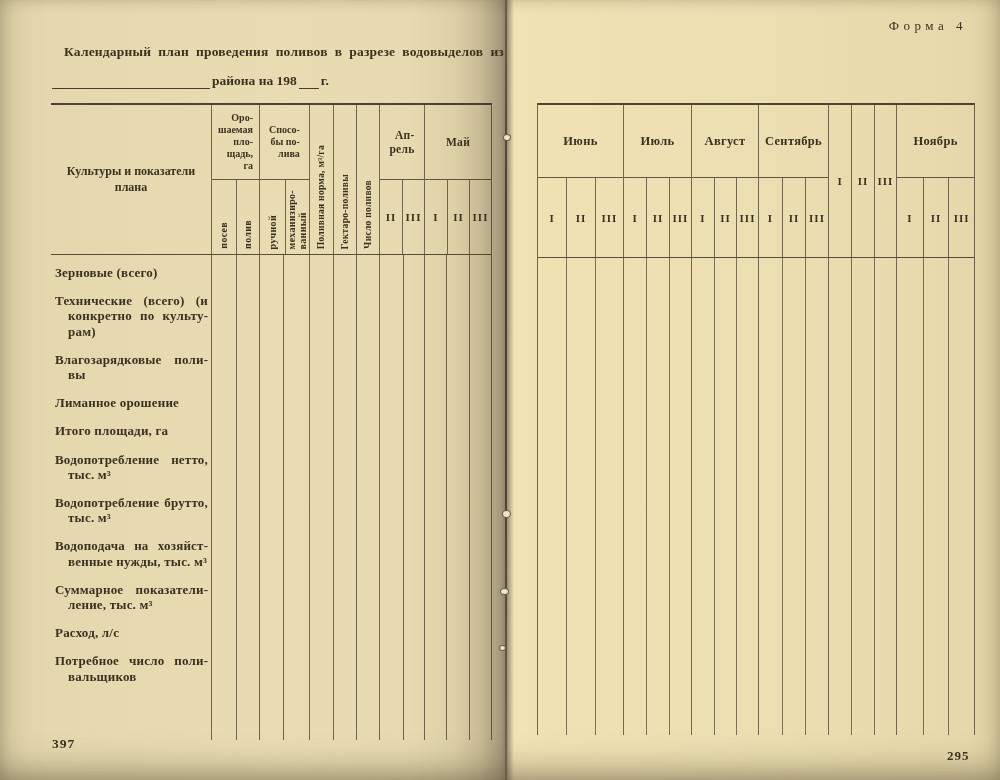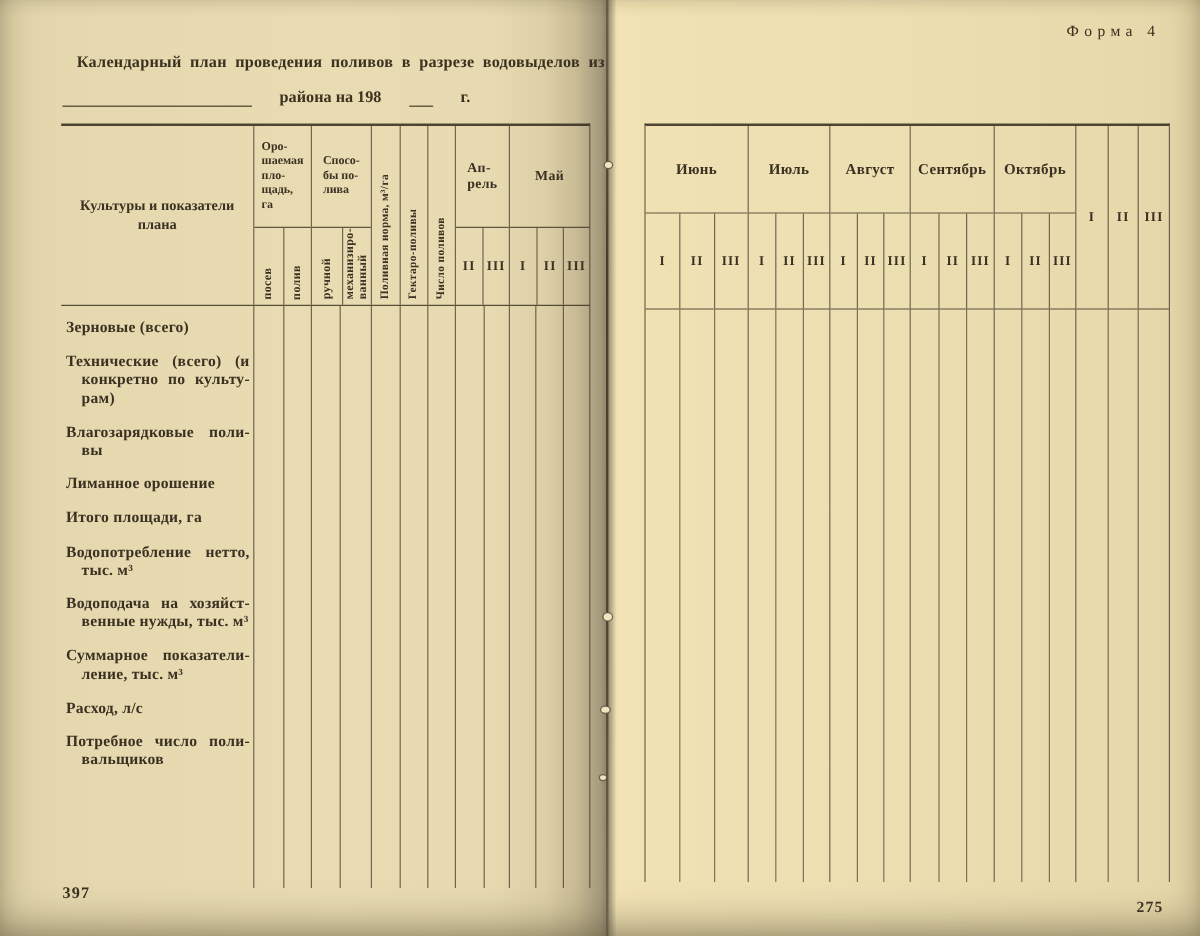--- a/index.html
+++ b/index.html
@@ -20,21 +20,21 @@
     background:linear-gradient(180deg,rgba(60,50,35,.45),rgba(50,42,30,.78) 28%,rgba(55,46,32,.72) 70%,rgba(70,60,42,.4));}
   .stitch{position:absolute;border:1.5px solid rgba(74,63,42,.8);border-radius:50%;background:#f0e4c1}
 
   .page{position:absolute;top:0;height:780px;width:500px}
   .page-left{left:16px}
   .page-right{left:500px}
 
   
   .title1{position:absolute;left:48px;top:44px;width:440px;font-size:13.5px;font-weight:bold;
     text-align:justify;text-align-last:justify;letter-spacing:.2px;color:#3b311f}
-  .title2{position:absolute;left:36px;top:73px;display:flex;align-items:flex-end;gap:23px;
+  .title2{position:absolute;left:36px;top:73px;display:flex;align-items:flex-end;gap:2px;
     font-size:13.5px;font-weight:bold;color:#3b311f}
   .blank{display:inline-block;border-bottom:1.3px solid #473d2a;height:14px}
   .b158{width:158px}.b20{width:20px}
   .forma{position:absolute;right:33px;top:18px;font-size:13px;font-weight:normal;letter-spacing:4.5px;color:#3b311f}
   .titleR{position:absolute;left:45px;top:50px;width:440px;display:flex;align-items:flex-end;
     font-size:13.5px;font-weight:bold;color:#3b311f}
   .titleR .pfx{word-spacing:13px;letter-spacing:.2px;white-space:nowrap}
   .titleR .blankR{flex:1;border-bottom:1.3px solid #473d2a;margin:0 10px 1px;height:14px}
 
   
@@ -42,22 +42,22 @@
     border-top:2px solid rgba(50,42,28,.85);border-right:1px solid rgba(62,53,36,.72)}
   .lcols{display:grid;grid-template-columns:160px 25px 23px 24px 26px 24px 23px 23px 24px 21px 22px 23px 1fr}
   .lhdr{height:150px;border-bottom:1.5px solid rgba(50,42,28,.8)}
   .lbody{flex:1}
   .bl{border-left:1px solid rgba(62,53,36,.7)}
   .span2{grid-column:span 2}.span3{grid-column:span 3}
 
   .h-stub{display:flex;align-items:center;justify-content:center;text-align:center;
     font-size:12px;font-weight:bold;padding:10px 8px;line-height:1.3}
   .grp{display:flex;flex-direction:column}
-  .grp-top{height:85px;border-bottom:1px solid rgba(62,53,36,.8);display:flex;align-items:center;
-    justify-content:center;text-align:left;font-weight:bold;white-space:pre-line;line-height:1.22}
+  .grp-top{height:75px;border-bottom:1px solid rgba(62,53,36,.8);display:flex;align-items:center;
+    justify-content:center;text-align:right;font-weight:bold;white-space:pre-line;line-height:1.22}
   .grp-top.small{font-size:10px}
   .grp-top.monthname{font-size:11.5px;letter-spacing:.3px}
   .grp-bot{flex:1;display:grid}
   .cols2{grid-template-columns:1fr 1fr}
   .cols3{grid-template-columns:1fr 1fr 1fr}
   .grp-bot>div:nth-child(n+2){border-left:1px solid rgba(62,53,36,.7)}
   .subv{display:flex;align-items:flex-end;justify-content:center;padding-bottom:5px}
   .vtxt{writing-mode:vertical-rl;transform:rotate(180deg);font-size:10px;font-weight:bold;
     line-height:1.12;white-space:pre-line;letter-spacing:.3px}
   .vfull{display:flex;align-items:flex-end;justify-content:center;padding-bottom:5px}
@@ -161,20 +161,21 @@
         </div>
       </div>
       <div class="lcols lbody">
         <div class="rowstack">
           <div class="rowlbl">Зерновые (всего)</div>
           <div class="rowlbl">Технические (всего) (и конкретно по культу­рам)</div>
           <div class="rowlbl">Влагозарядковые поли­вы</div>
           <div class="rowlbl">Лиманное орошение</div>
           <div class="rowlbl">Итого площади, га</div>
           <div class="rowlbl">Водопотребление нетто, тыс. м³</div>
+          <div class="rowlbl">Водопотребление брут­то, тыс. м³</div>
           <div class="rowlbl">Водоподача на хозяйст­венные нужды, тыс. м³</div>
           <div class="rowlbl">Суммарное показатели­ление, тыс. м³</div>
           <div class="rowlbl">Расход, л/с</div>
           <div class="rowlbl">Потребное число поли­вальщиков</div>
         </div>
         <div class="bl"></div>
         <div class="bl"></div>
         <div class="bl"></div>
         <div class="bl"></div>
         <div class="bl"></div>
@@ -221,28 +222,28 @@
         </div>
         <div class="m-cell bl">
           <div class="m-top">Сентябрь</div>
           <div class="m-bot">
             <div class="sub-r">I</div>
             <div class="sub-r">II</div>
             <div class="sub-r">III</div>
           </div>
         </div>
         <div class="m-cell bl">
-          <div class="m-top">Октябрь</div>
-          <div class="m-bot">
-            <div class="sub-r">I</div>
-            <div class="sub-r">II</div>
-            <div class="sub-r">III</div>
-          </div>
-        </div>
-        <div class="m-cell bl">
+          <div class="m-bot">
+            <div class="sub-r">I</div>
+            <div class="sub-r">II</div>
+            <div class="sub-r">III</div>
+          </div>
+        </div>
+        <div class="m-cell bl">
+          <div class="m-top">Ноябрь</div>
           <div class="m-bot">
             <div class="sub-r">I</div>
             <div class="sub-r">II</div>
             <div class="sub-r">III</div>
           </div>
         </div>
       </div>
       <div class="rcols rbody">
         <div class="mb">
             <div></div>
@@ -269,21 +270,21 @@
             <div></div>
             <div></div>
           </div>
         <div class="mb bl">
             <div></div>
             <div></div>
             <div></div>
           </div>
       </div>
     </div>
-    <div class="pn-r">275</div>
+    <div class="pn-r">295</div>
   </div>
 
   <div class="fold"></div>
   <div class="stitch" style="left:503px;top:134px;width:8px;height:7px"></div>
   <div class="stitch" style="left:502px;top:510px;width:9px;height:8px"></div>
   <div class="stitch" style="left:500px;top:588px;width:9px;height:7px"></div>
   <div class="stitch" style="left:499px;top:645px;width:7px;height:6px"></div>
   <div class="vignette"></div>
 </div>
 

